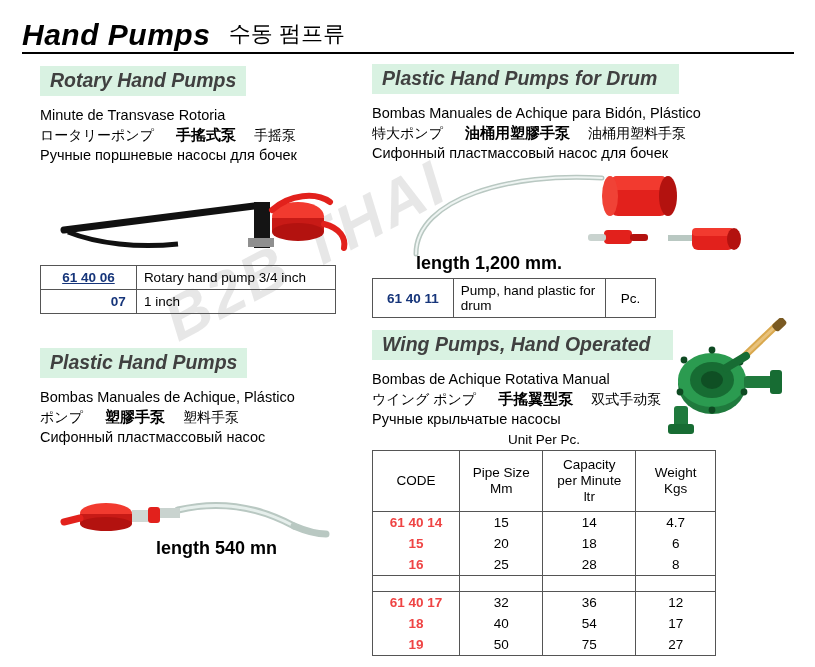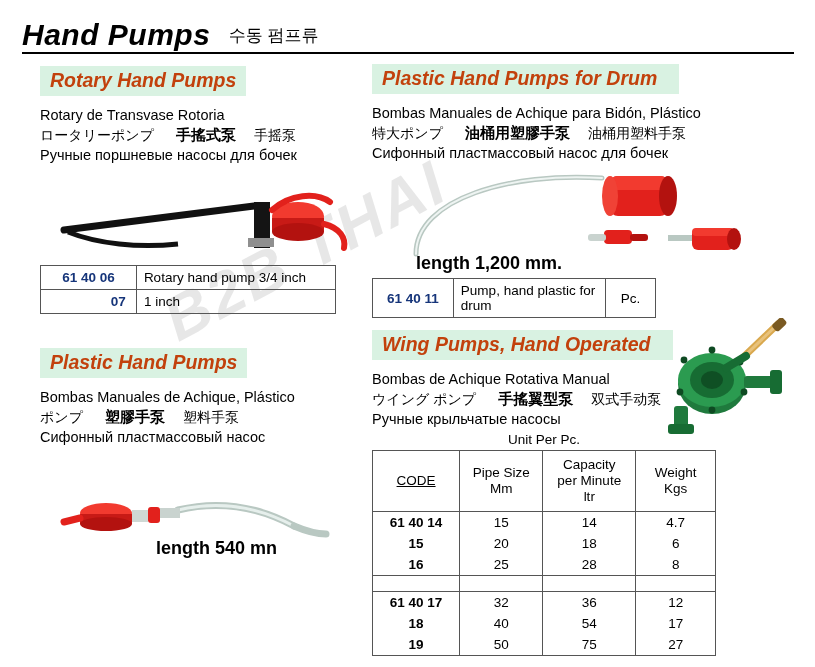--- a/index.html
+++ b/index.html
@@ -15,21 +15,21 @@
 
   
   .page-header {
     position:absolute; left:22px; top:18px; width:770px;
   }
   .page-title {
     font-style:italic; font-weight:bold; font-size:30px;
     letter-spacing:0.5px; display:inline-block;
   }
   .page-title-cjk {
-    font-size:17px; display:inline-block; margin-left:14px;
+    font-size:22px; display:inline-block; margin-left:14px;
     vertical-align:4px;
   }
   .header-rule {
     position:absolute; left:22px; top:52px; width:772px; height:2px;
     background:#000;
   }
 
   
   .watermark {
     position:absolute; left:150px; top:215px;
@@ -38,21 +38,21 @@
     transform:rotate(-28deg);
     letter-spacing:3px;
     pointer-events:none;
     white-space:nowrap;
   }
 
   
   .sec { position:absolute; }
   .sec-title {
     font-style:italic; font-weight:bold; font-size:19.5px;
-    color:#c2410c;
+    color:#404040;
     background:#d9f2e2;
     display:inline-block;
     padding:3px 10px 4px 10px;
     white-space:nowrap;
   }
   .sec-title.wide { padding-right:22px; }
   .lines { margin-top:9px; }
   .ln { font-size:14.5px; line-height:20px; white-space:nowrap; }
   .ln.es { font-size:14.5px; }
   .ln.cjk { font-size:14.5px; }
@@ -84,21 +84,21 @@
     border-collapse:collapse;
     font-size:13.5px;
     width:344px;
   }
   table.wingtbl th, table.wingtbl td {
     border:1px solid #555;
     text-align:center;
     padding:3px 4px;
   }
   table.wingtbl th { font-weight:normal; font-size:13.5px; line-height:16px; padding:6px 4px; }
-  table.wingtbl td.code { font-weight:bold; color:#000000; }
+  table.wingtbl td.code { font-weight:bold; color:#ef4444; }
   table.wingtbl tr.spacer td { border-left:1px solid #555; border-right:1px solid #555; border-top:none; border-bottom:none; height:9px; }
   .unit-per { font-size:13.5px; text-align:center; width:344px; margin-bottom:2px; }
 
   .caption { font-size:18px; font-weight:bold; }
 
   
   .art { position:absolute; }
 
   
   svg { display:block; }
@@ -112,21 +112,21 @@
     <span class="page-title">Hand Pumps</span>
     <span class="page-title-cjk">수동 펌프류</span>
   </div>
   <div class="header-rule"></div>
 
   <div class="watermark">B2B THAI</div>
 
   <div class="sec" style="left:40px; top:66px; width:340px;">
     <div class="sec-title">Rotary Hand Pumps</div>
     <div class="lines">
-      <div class="ln es">Rotary de Transvase Rotoria</div>
+      <div class="ln es">Minute de Transvase Rotoria</div>
       <div class="ln cjk cjk-row">
         <span class="jp">ロータリーポンプ</span>
         <span class="zh-t">手搖式泵</span>
         <span class="zh-s">手摇泵</span>
       </div>
       <div class="ln ru">Ручные поршневые насосы для бочек</div>
     </div>
   </div>
 
   <div class="art" style="left:58px; top:188px; width:300px; height:70px;">
@@ -147,21 +147,21 @@
 
       <path d="M266 36 C282 40 288 50 286 60" stroke="#e2211c" stroke-width="6" fill="none" stroke-linecap="round"></path>
 
       <rect x="190" y="50" width="26" height="9" fill="#8f8f8f"></rect>
     </svg>
   </div>
 
   <table class="codetbl" style="position:absolute; left:40px; top:265px; width:296px;">
     <tbody>
       <tr>
-        <td class="cell-code" style="width:84px;">61 40 06</td>
+        <td class="cell-code" style="width:84px;text-decoration:underline;">61 40 06</td>
         <td class="cell-desc" style="width:200px;">Rotary hand pump 3/4 inch</td>
       </tr>
       <tr>
         <td class="cell-code nb-t" style="text-align:right; padding-right:10px;">07</td>
         <td class="cell-desc">1  inch</td>
       </tr>
     </tbody>
   </table>
 
   <div class="sec" style="left:40px; top:348px; width:340px;">
@@ -291,21 +291,21 @@
       <rect x="14" y="88" width="14" height="24" rx="3" fill="#1f7a3d"></rect>
       <rect x="8" y="106" width="26" height="10" rx="3" fill="#176c33"></rect>
     </svg>
   </div>
 
   <div class="unit-per" style="position:absolute; left:372px; top:432px;">Unit Per Pc.</div>
 
   <table class="wingtbl" style="position:absolute; left:372px; top:450px;">
     <thead>
       <tr>
-        <th style="width:88px;text-decoration:underline;">
+        <th style="width:88px;">
           <span>CODE</span>
         </th>
         <th style="width:86px;">
           <span>Pipe Size</span><br>
           <span>Mm</span>
         </th>
         <th style="width:92px;">
           <span>Capacity</span><br>
           <span>per Minute</span><br>
           <span>ltr</span>

